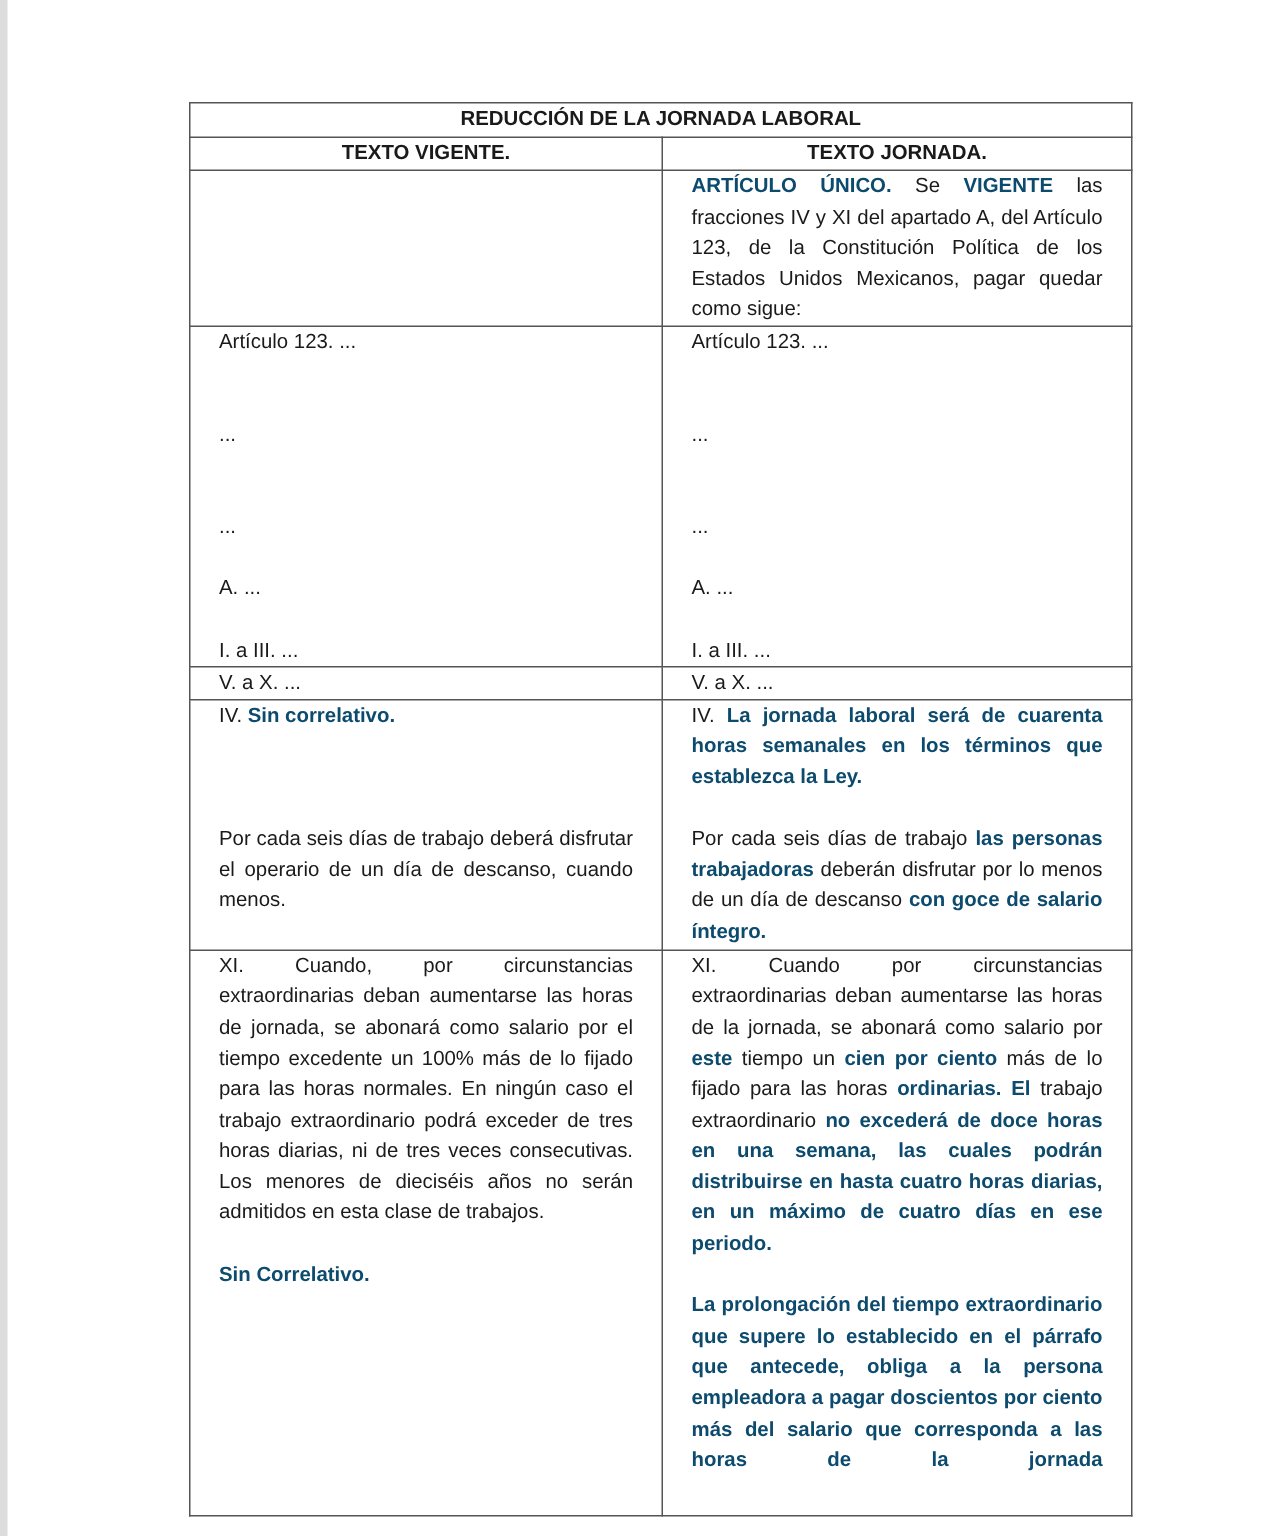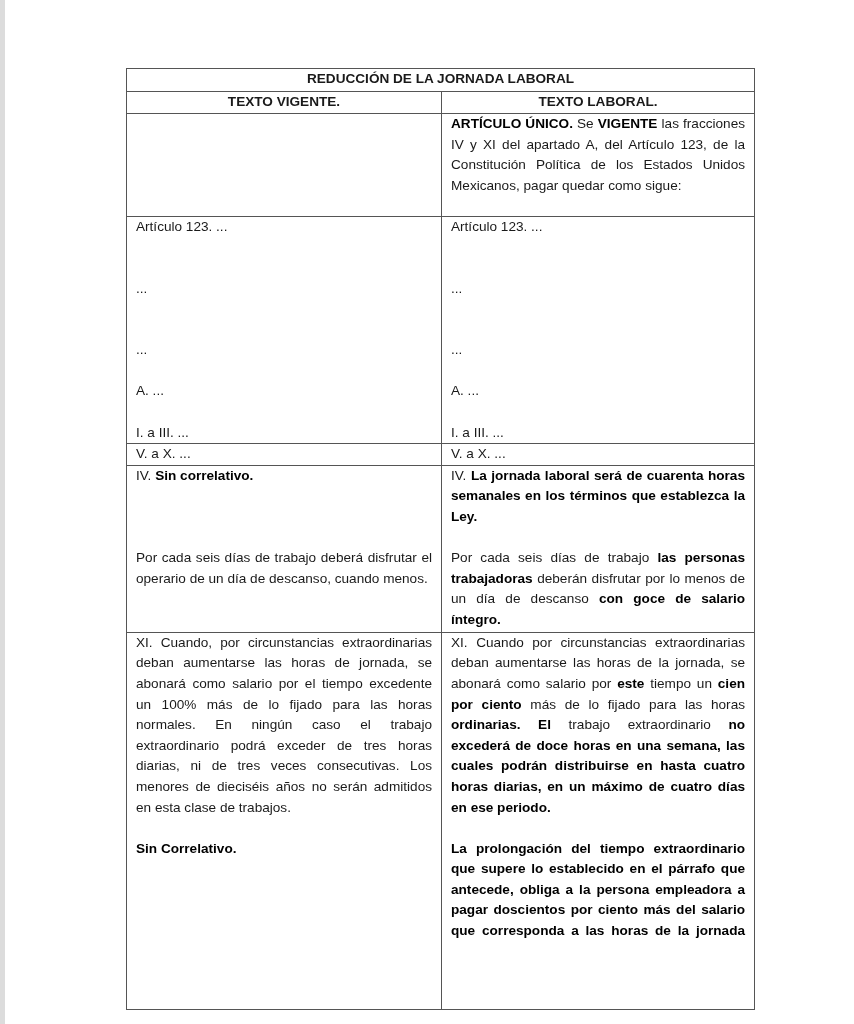--- a/index.html
+++ b/index.html
@@ -6,52 +6,52 @@
   body {
     width: 854px; height: 1024px; background: #ffffff; position: relative; overflow: hidden;
     font-family: "Liberation Sans", "DejaVu Sans", sans-serif; color: #1a1a1a;
   }
   .left-bar { position: absolute; left: 0; top: 0; width: 5px; height: 1024px; background: #dcdcdc; }
   .doc-table {
     position: absolute; left: 126px; top: 68px; width: 628px;
     border-collapse: collapse; table-layout: fixed;
   }
   .doc-table td {
-    border: 1.3px solid #555; vertical-align: top; padding: 0 9px;
+    border: 1.3px solid #555; vertical-align: top; padding: 0 19px;
     font-size: 13.6px; line-height: 20.6px;
   }
   .doc-table col.c1 { width: 315px; }
   .doc-table col.c2 { width: 313px; }
   .title-cell, .head-cell { text-align: center; font-weight: bold; }
   .title-cell { height: 22px; line-height: 22px; }
   .head-cell { height: 21px; line-height: 21px; margin-top: 21px; }
   .j { text-align: justify; text-align-last: left; }
   .jl { text-align: justify; text-align-last: justify; }
-  b { font-weight: bold; color: #000000; }
+  b { font-weight: bold; color: #0c4a6e; }
   p { margin: 0; }
   .gap { height: 20.6px; }
   .gap2 { height: 41px; }
 </style>
 </head>
 <body>
 
 <div class="left-bar"></div>
 
 <table class="doc-table">
   <colgroup>
       <col class="c1">
       <col class="c2">
     </colgroup>
   <tbody>
       <tr>
     <td colspan="2" class="title-cell">REDUCCIÓN DE LA JORNADA LABORAL</td>
   </tr>
   <tr>
     <td class="head-cell">TEXTO VIGENTE.</td>
-    <td class="head-cell">TEXTO LABORAL.</td>
+    <td class="head-cell">TEXTO JORNADA.</td>
   </tr>
 
   <tr style="height:103px;">
     <td></td>
     <td class="j">
       <b>ARTÍCULO ÚNICO.</b><span> Se </span><b>VIGENTE</b><span> las fracciones IV y XI del apartado A, del Artículo 123, de la Constitución Política de los Estados Unidos Mexicanos, pagar quedar como sigue:</span>
     </td>
   </tr>
 
   <tr style="height:189px;">

